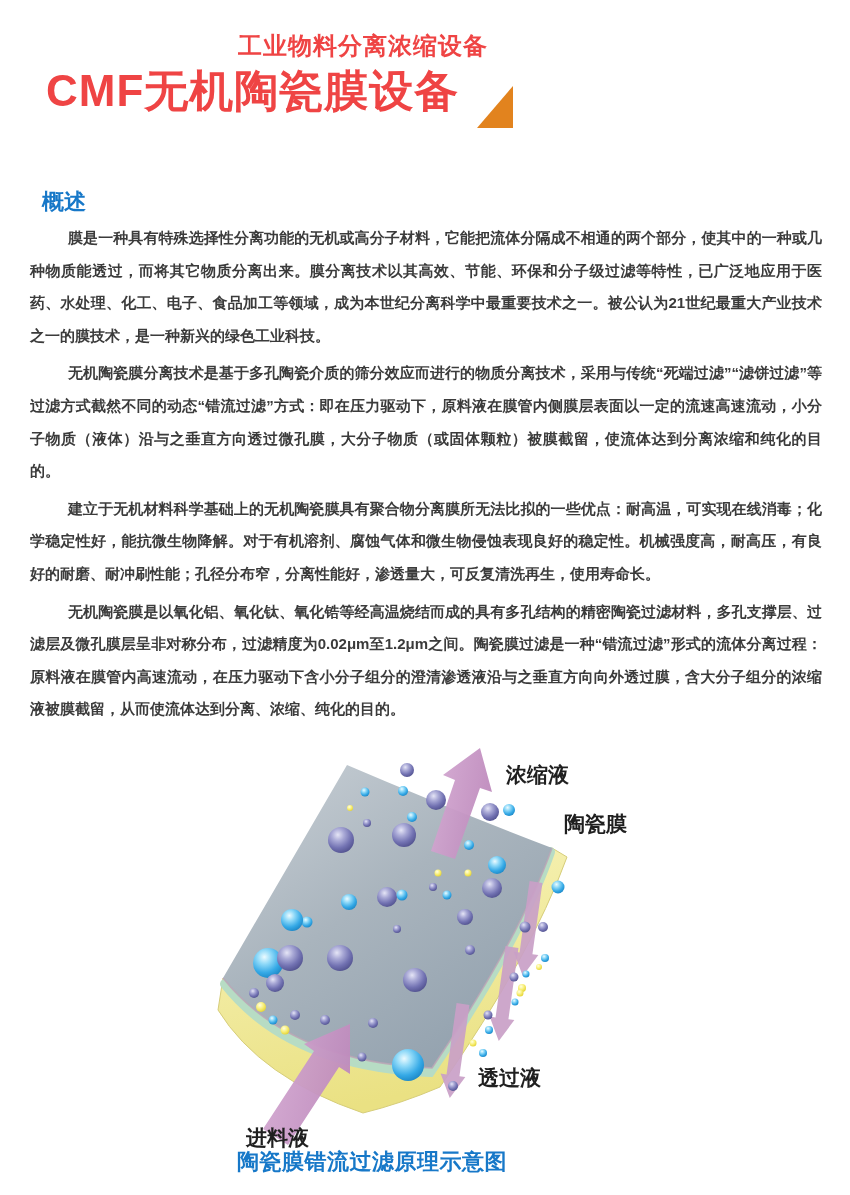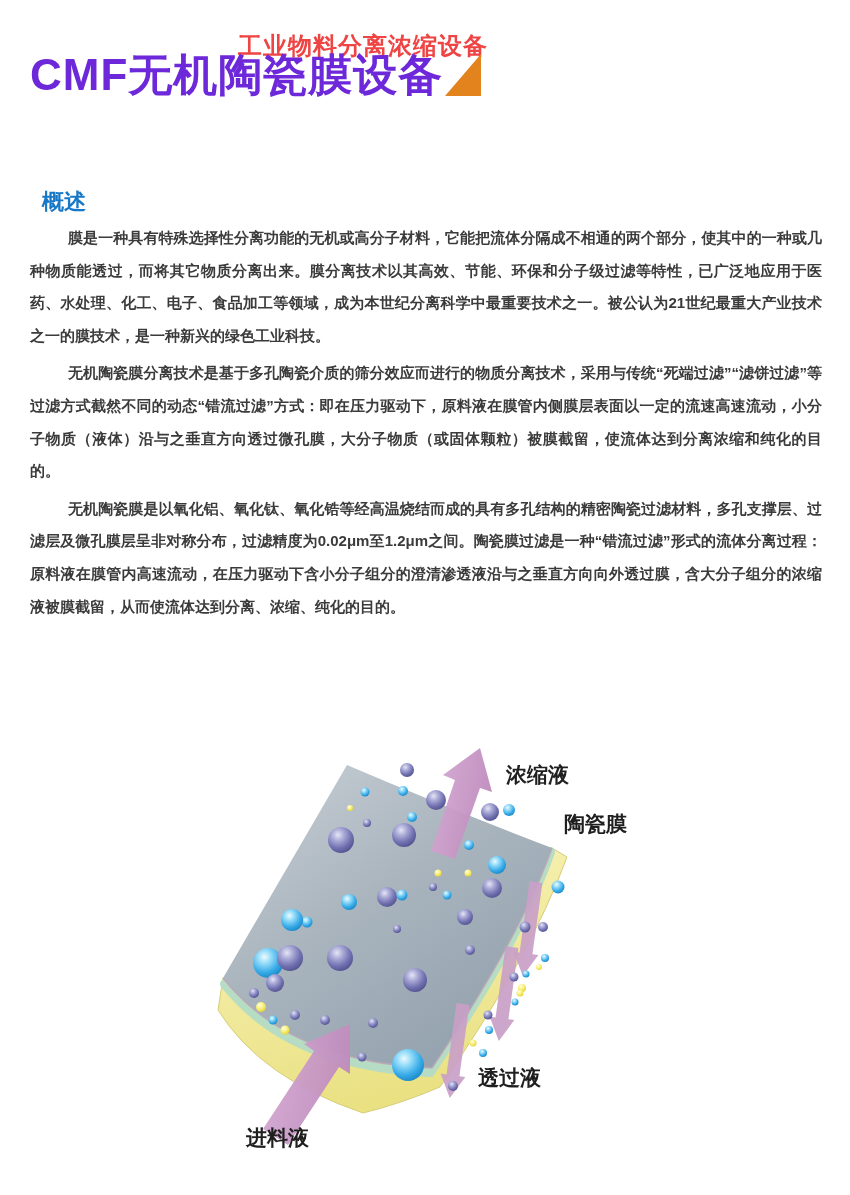--- a/index.html
+++ b/index.html
@@ -5,21 +5,21 @@
   html,body { margin:0; padding:0; background:#fff; }
   .page {
     position:relative; width:850px; height:1195px; background:#ffffff;
     font-family:"Liberation Sans", sans-serif; overflow:hidden;
   }
   .subtitle {
     position:absolute; top:30px; left:30px; width:458px; text-align:right;
     font-size:24px; font-weight:bold; color:#ef4444; letter-spacing:1px;
   }
   .title-row { position:absolute; top:50px; left:30px; display:flex; align-items:flex-end; }
-  .main-title { margin:0; font-size:44px; font-weight:bold; color:#6d28d9; line-height:1.12; letter-spacing:1px; }
+  .main-title { margin:16px; font-size:44px; font-weight:bold; color:#ef4444; line-height:1.12; letter-spacing:1px; }
   .triangle {
     display:block; width:0; height:0;
     border-left:36px solid transparent; border-bottom:42px solid #e2831e;
     margin-left:2px; margin-bottom:3px;
   }
   .section-heading { position:absolute; top:175px; left:30px; margin:12px; font-size:22px; font-weight:bold; color:#1778c8; }
   .body-text {
     position:absolute; top:222px; left:30px; width:792px;
     color:#3b3b3b; font-size:15px; line-height:32.6px; font-weight:600;
     text-align:justify;
@@ -47,20 +47,21 @@
   <div class="title-row">
     <h1 class="main-title">CMF无机陶瓷膜设备</h1>
     <span class="triangle"></span>
   </div>
 
   <h2 class="section-heading">概述</h2>
 
   <div class="body-text">
     <p>膜是一种具有特殊选择性分离功能的无机或高分子材料，它能把流体分隔成不相通的两个部分，使其中的一种或几种物质能透过，而将其它物质分离出来。膜分离技术以其高效、节能、环保和分子级过滤等特性，已广泛地应用于医药、水处理、化工、电子、食品加工等领域，成为本世纪分离科学中最重要技术之一。被公认为21世纪最重大产业技术之一的膜技术，是一种新兴的绿色工业科技。</p>
     <p>无机陶瓷膜分离技术是基于多孔陶瓷介质的筛分效应而进行的物质分离技术，采用与传统“死端过滤”“滤饼过滤”等过滤方式截然不同的动态“错流过滤”方式：即在压力驱动下，原料液在膜管内侧膜层表面以一定的流速高速流动，小分子物质（液体）沿与之垂直方向透过微孔膜，大分子物质（或固体颗粒）被膜截留，使流体达到分离浓缩和纯化的目的。</p>
+    <p>建立于无机材料科学基础上的无机陶瓷膜具有聚合物分离膜所无法比拟的一些优点：耐高温，可实现在线消毒；化学稳定性好，能抗微生物降解。对于有机溶剂、腐蚀气体和微生物侵蚀表现良好的稳定性。机械强度高，耐高压，有良好的耐磨、耐冲刷性能；孔径分布窄，分离性能好，渗透量大，可反复清洗再生，使用寿命长。</p>
     <p>无机陶瓷膜是以氧化铝、氧化钛、氧化锆等经高温烧结而成的具有多孔结构的精密陶瓷过滤材料，多孔支撑层、过滤层及微孔膜层呈非对称分布，过滤精度为0.02μm至1.2μm之间。陶瓷膜过滤是一种“错流过滤”形式的流体分离过程：原料液在膜管内高速流动，在压力驱动下含小分子组分的澄清渗透液沿与之垂直方向向外透过膜，含大分子组分的浓缩液被膜截留，从而使流体达到分离、浓缩、纯化的目的。</p>
   </div>
 
   <figure class="fig">
     <svg width="470" height="412" viewBox="0 0 470 412">
       <defs>
         <linearGradient id="gradSurface" x1="0" y1="0" x2="0.75" y2="1">
           <stop offset="0" stop-color="#cad1d7"></stop>
           <stop offset="0.5" stop-color="#a9b4bd"></stop>
           <stop offset="1" stop-color="#92a1ae"></stop>
@@ -172,14 +173,15 @@
         <circle cx="253" cy="344" r="5" fill="url(#gp)"></circle>
       </g>
     </svg>
 
     <div class="fig-label lbl-concentrate">浓缩液</div>
     <div class="fig-label lbl-membrane">陶瓷膜</div>
     <div class="fig-label lbl-permeate">透过液</div>
     <div class="fig-label lbl-feed">进料液</div>
   </figure>
 
+  <div class="caption">陶瓷膜错流过滤原理示意图</div>
 
 </div>
 
 </body></html>

